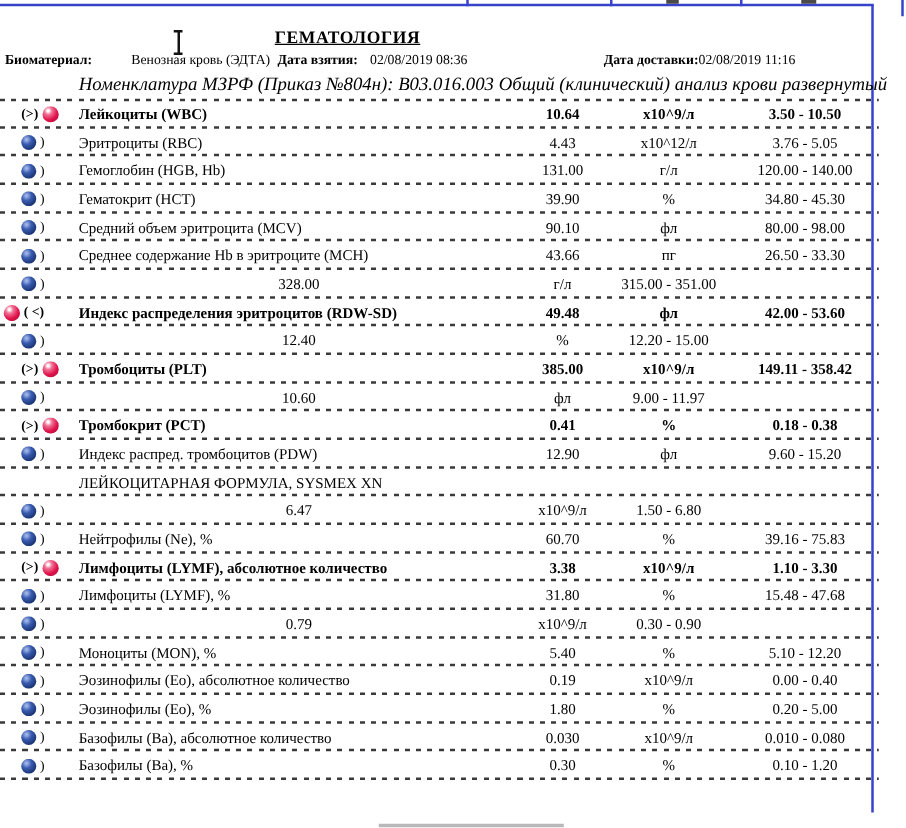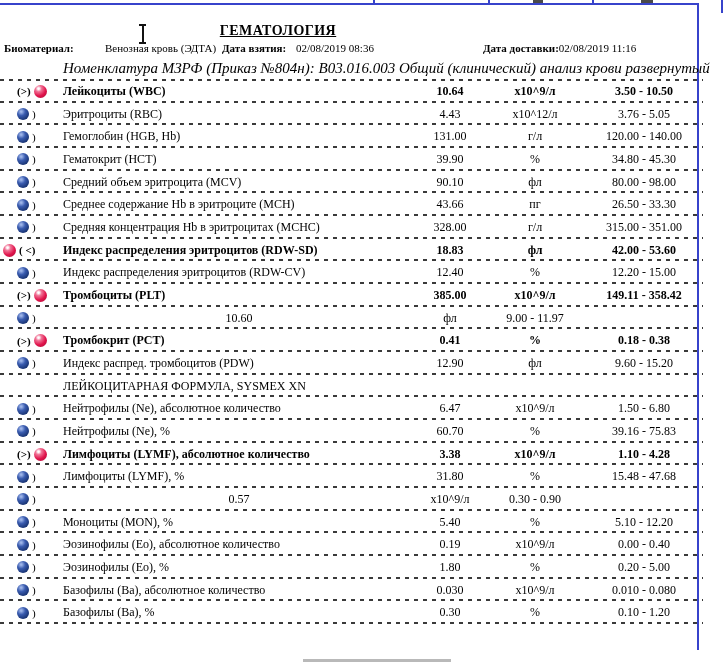--- a/index.html
+++ b/index.html
@@ -152,41 +152,39 @@
       <div class="cell name-cell">Среднее содержание Hb в эритроците (MCH)</div>
       <div class="cell value-cell">43.66</div>
       <div class="cell unit-cell">пг</div>
       <div class="cell range-cell">26.50 - 33.30</div>
     </div>
     <div class="row">
       <div class="cell icon-cell">
         <span class="ball blue"></span>
         <div class="marker">)</div>
       </div>
-      <div class="cell name-cell">Средняя концентрация Hb в эритроцитах (MCHC)</div>
       <div class="cell value-cell">328.00</div>
       <div class="cell unit-cell">г/л</div>
       <div class="cell range-cell">315.00 - 351.00</div>
     </div>
     <div class="row bold">
       <div class="cell icon-cell low">
         <span class="ball red"></span>
         <div class="marker">( &lt;)</div>
       </div>
       <div class="cell name-cell">Индекс распределения эритроцитов (RDW-SD)</div>
-      <div class="cell value-cell">18.83</div>
+      <div class="cell value-cell">49.48</div>
       <div class="cell unit-cell">фл</div>
       <div class="cell range-cell">42.00 - 53.60</div>
     </div>
     <div class="row">
       <div class="cell icon-cell">
         <span class="ball blue"></span>
         <div class="marker">)</div>
       </div>
-      <div class="cell name-cell">Индекс распределения эритроцитов (RDW-CV)</div>
       <div class="cell value-cell">12.40</div>
       <div class="cell unit-cell">%</div>
       <div class="cell range-cell">12.20 - 15.00</div>
     </div>
     <div class="row bold">
       <div class="cell icon-cell">
         <div class="marker">(&gt;)</div>
         <span class="ball red"></span>
       </div>
       <div class="cell name-cell">Тромбоциты (PLT)</div>
@@ -225,21 +223,20 @@
     </div>
     <div class="row">
       <div class="cell icon-cell"></div>
       <div class="cell name-cell span-rest">ЛЕЙКОЦИТАРНАЯ ФОРМУЛА, SYSMEX XN</div>
     </div>
     <div class="row">
       <div class="cell icon-cell">
         <span class="ball blue"></span>
         <div class="marker">)</div>
       </div>
-      <div class="cell name-cell">Нейтрофилы (Ne), абсолютное количество</div>
       <div class="cell value-cell">6.47</div>
       <div class="cell unit-cell">x10^9/л</div>
       <div class="cell range-cell">1.50 - 6.80</div>
     </div>
     <div class="row">
       <div class="cell icon-cell">
         <span class="ball blue"></span>
         <div class="marker">)</div>
       </div>
       <div class="cell name-cell">Нейтрофилы (Ne), %</div>
@@ -248,38 +245,38 @@
       <div class="cell range-cell">39.16 - 75.83</div>
     </div>
     <div class="row bold">
       <div class="cell icon-cell">
         <div class="marker">(&gt;)</div>
         <span class="ball red"></span>
       </div>
       <div class="cell name-cell">Лимфоциты (LYMF), абсолютное количество</div>
       <div class="cell value-cell">3.38</div>
       <div class="cell unit-cell">x10^9/л</div>
-      <div class="cell range-cell">1.10 - 4.28</div>
+      <div class="cell range-cell">1.10 - 3.30</div>
     </div>
     <div class="row">
       <div class="cell icon-cell">
         <span class="ball blue"></span>
         <div class="marker">)</div>
       </div>
       <div class="cell name-cell">Лимфоциты (LYMF), %</div>
       <div class="cell value-cell">31.80</div>
       <div class="cell unit-cell">%</div>
       <div class="cell range-cell">15.48 - 47.68</div>
     </div>
     <div class="row">
       <div class="cell icon-cell">
         <span class="ball blue"></span>
         <div class="marker">)</div>
       </div>
-      <div class="cell value-cell">0.57</div>
+      <div class="cell value-cell">0.79</div>
       <div class="cell unit-cell">x10^9/л</div>
       <div class="cell range-cell">0.30 - 0.90</div>
     </div>
     <div class="row">
       <div class="cell icon-cell">
         <span class="ball blue"></span>
         <div class="marker">)</div>
       </div>
       <div class="cell name-cell">Моноциты (MON), %</div>
       <div class="cell value-cell">5.40</div>

